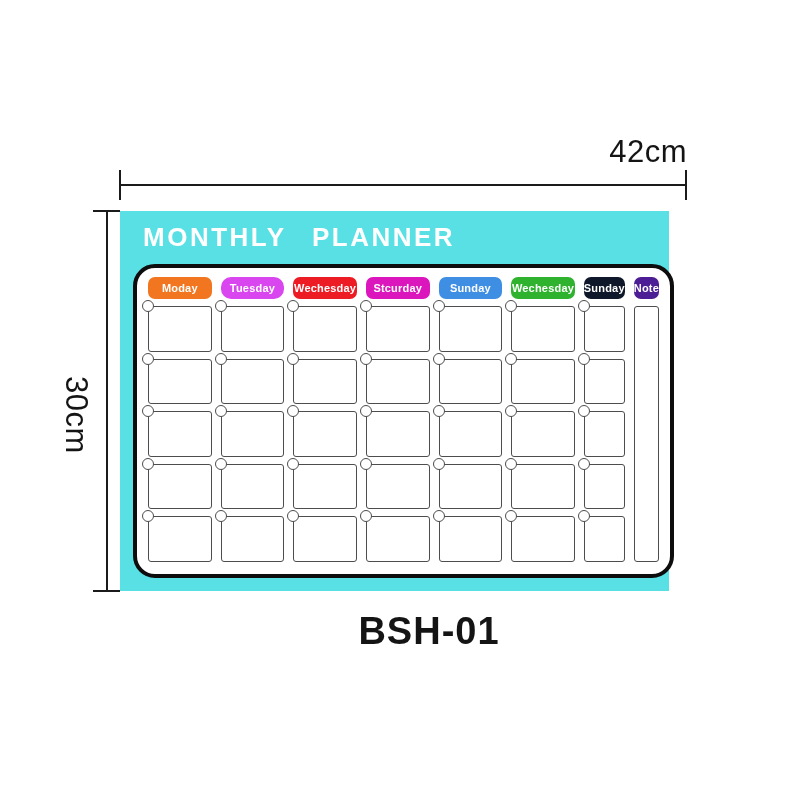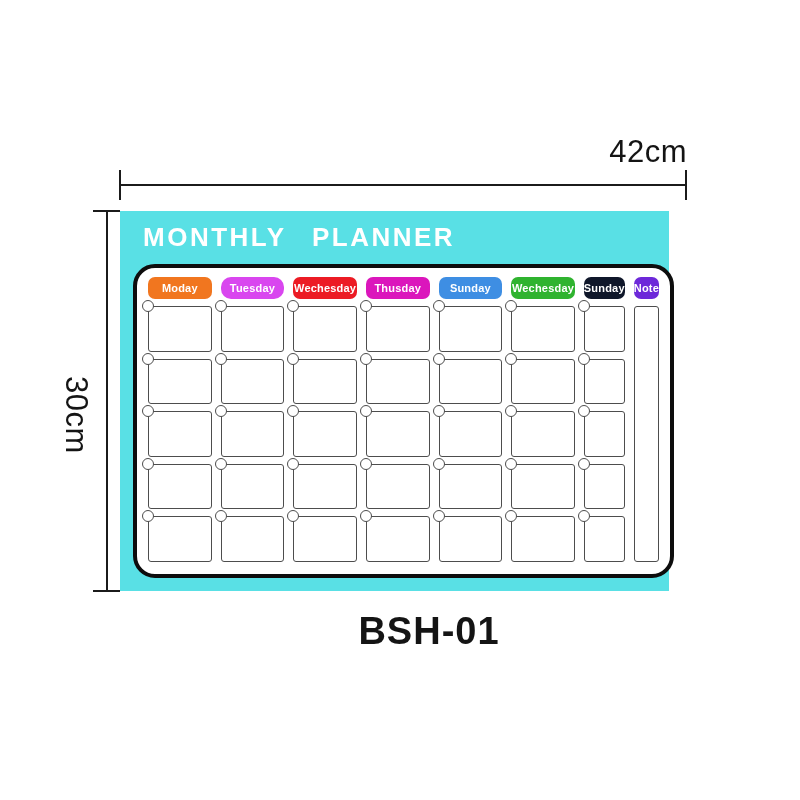--- a/index.html
+++ b/index.html
@@ -57,25 +57,25 @@
 <div class="abs dim-line dim-v-tick bottom"></div>
 <div class="abs dim-v-label">30cm</div>
 
 <div class="abs board" style="background: rgb(89, 224, 229);">
   <div class="abs board-title">MONTHLY PLANNER</div>
   <div class="abs panel">
     <div class="calendar-grid">
         <div class="pill" style="background: rgb(241, 118, 31); grid-area: 1 / 1;">Moday</div>
         <div class="pill" style="background: #d946ef; grid-area: 1 / 2; border-radius: 10px;">Tuesday</div>
         <div class="pill" style="background: rgb(236, 27, 36); grid-area: 1 / 3;">Wechesday</div>
-        <div class="pill" style="background: rgb(219, 22, 188); grid-area: 1 / 4;">Thusday</div>
+        <div class="pill" style="background: rgb(219, 22, 188); grid-area: 1 / 4;">Stcurday</div>
         <div class="pill" style="background: rgb(62, 142, 227); grid-area: 1 / 5;">Sunday</div>
         <div class="pill" style="background: rgb(47, 179, 47); grid-area: 1 / 6;">Wechesday</div>
         <div class="pill" style="background: #0f172a; grid-area: 1 / 7;">Sunday</div>
-        <div class="pill" style="background: #6d28d9; grid-area: 1 / 8;">Note</div>
+        <div class="pill" style="background: #4c1d95; grid-area: 1 / 8;">Note</div>
         <div class="cell" style="grid-area: 2 / 1;">
           <span class="dot"></span>
         </div>
         <div class="cell" style="grid-area: 2 / 2;">
           <span class="dot"></span>
         </div>
         <div class="cell" style="grid-area: 2 / 3;">
           <span class="dot"></span>
         </div>
         <div class="cell" style="grid-area: 2 / 4;">

